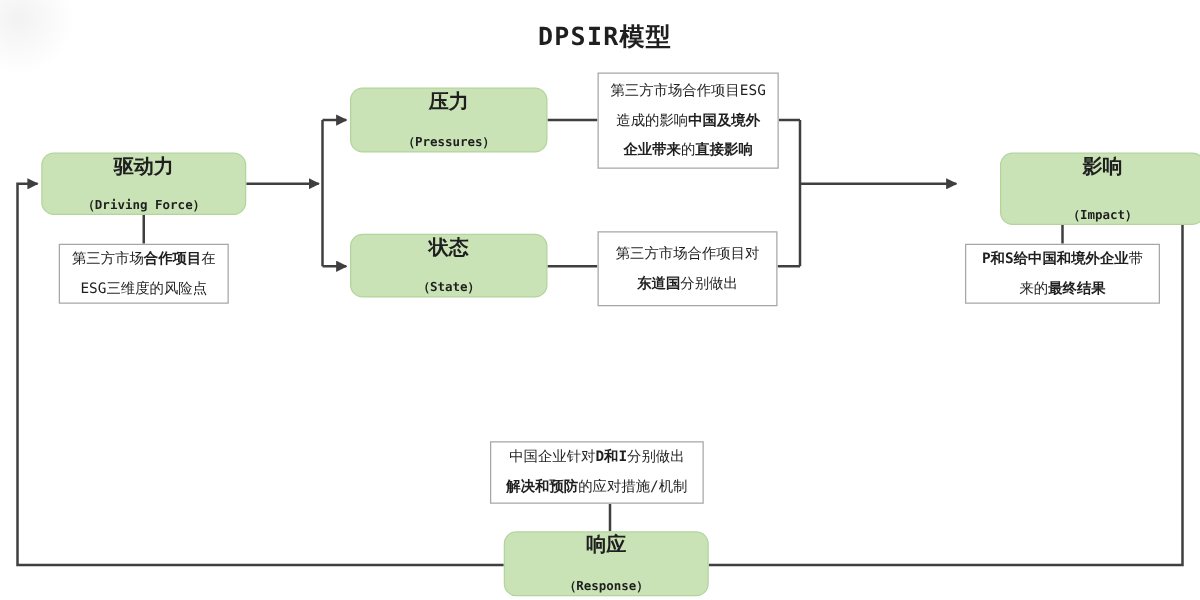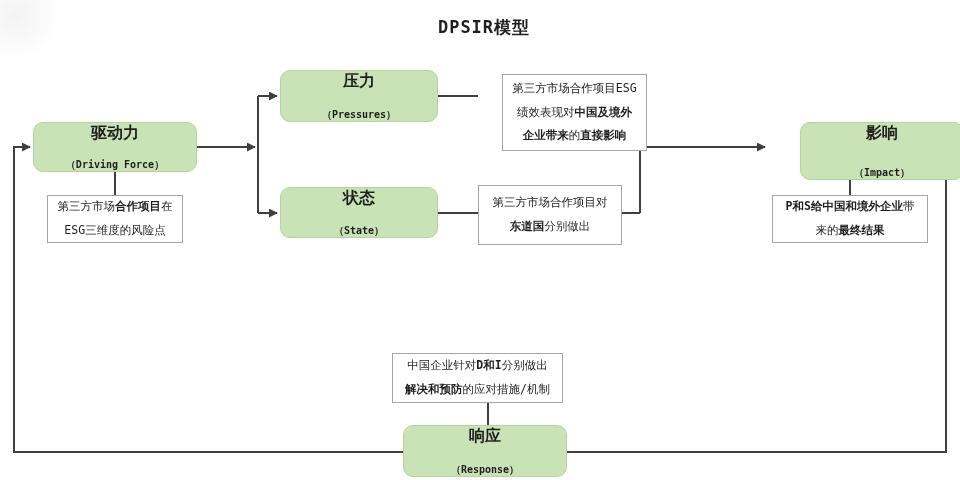--- a/index.html
+++ b/index.html
@@ -13,21 +13,21 @@
   .canvas{
     position:relative;width:960px;height:480px;background:#ffffff;overflow:hidden;
     font-family:"DejaVu Sans Mono","Liberation Mono",monospace;color:var(--text);
   }
   .corner-shade{
     position:absolute;left:-30px;top:-30px;width:90px;height:90px;border-radius:50%;
     background:radial-gradient(circle,rgba(0,0,0,0.05),rgba(0,0,0,0) 70%);
   }
   .title{
     position:absolute;left:0;right:16px;top:16px;text-align:center;text-indent:24px;
-    font-size:17px;font-weight:600;letter-spacing:1px;
+    font-size:20px;font-weight:600;letter-spacing:1px;
   }
   .connector-layer{position:absolute;left:0;top:0;width:960px;height:480px;pointer-events:none;}
   .connector{fill:none;stroke:var(--line);stroke-width:2;}
   .arrowhead{fill:var(--line);}
   .node{
     position:absolute;background:var(--box-green);border:1px solid var(--box-green-border);
     border-radius:10px;display:flex;flex-direction:column;align-items:center;justify-content:space-between;
     box-sizing:border-box;line-height:1.3;
   }
   .node .zh{font-size:16px;font-weight:700;}
@@ -40,21 +40,21 @@
   .note-line{line-height:2.05;white-space:nowrap;text-align:center;}
   .note-line .b{font-weight:700;}
   
   #node-driving-force{left:33px;top:122px;width:164px;height:50px;}
   #node-pressures{left:280px;top:70px;width:158px;height:52px;}
   #node-state{left:280px;top:187px;width:158px;height:51px;}
   #node-impact{left:800px;top:122px;width:164px;height:58px;}
   #node-response{left:403px;top:425px;width:164px;height:52px;}
   
   #note-driving-force{left:47px;top:195px;width:136px;height:48px;}
-  #note-pressures{left:502px;top:58px;width:145px;height:77px;margin-top:16px;}
+  #note-pressures{left:478px;top:58px;width:145px;height:77px;}
   #note-state{left:478px;top:185px;width:144px;height:60px;}
   #note-impact{left:772px;top:195px;width:156px;height:48px;}
   #note-response{left:392px;top:353px;width:171px;height:50px;}
 </style>
 </head>
 <body>
 
 <div class="canvas">
 
   <div class="corner-shade"></div>
@@ -109,21 +109,21 @@
     <span class="en">（Response）</span>
   </div>
 
   <div class="note" id="note-driving-force">
       <div class="note-line"><span>第三方市场</span><span class="b">合作项目</span><span>在</span></div>
       <div class="note-line"><span>ESG三维度的风险点</span></div>
     </div>
 
   <div class="note" id="note-pressures">
       <div class="note-line"><span>第三方市场合作项目ESG</span></div>
-      <div class="note-line"><span>绩效表现对</span><span class="b">中国及境外</span></div>
+      <div class="note-line"><span>造成的影响</span><span class="b">中国及境外</span></div>
       <div class="note-line"><span class="b">企业带来</span><span>的</span><span class="b">直接影响</span></div>
     </div>
 
   <div class="note" id="note-state">
       <div class="note-line"><span>第三方市场合作项目对</span></div>
       <div class="note-line"><span class="b">东道国</span><span>分别做出</span></div>
     </div>
 
   <div class="note" id="note-impact">
       <div class="note-line"><span class="b">P和S给中国和境外企业</span><span>带</span></div>

